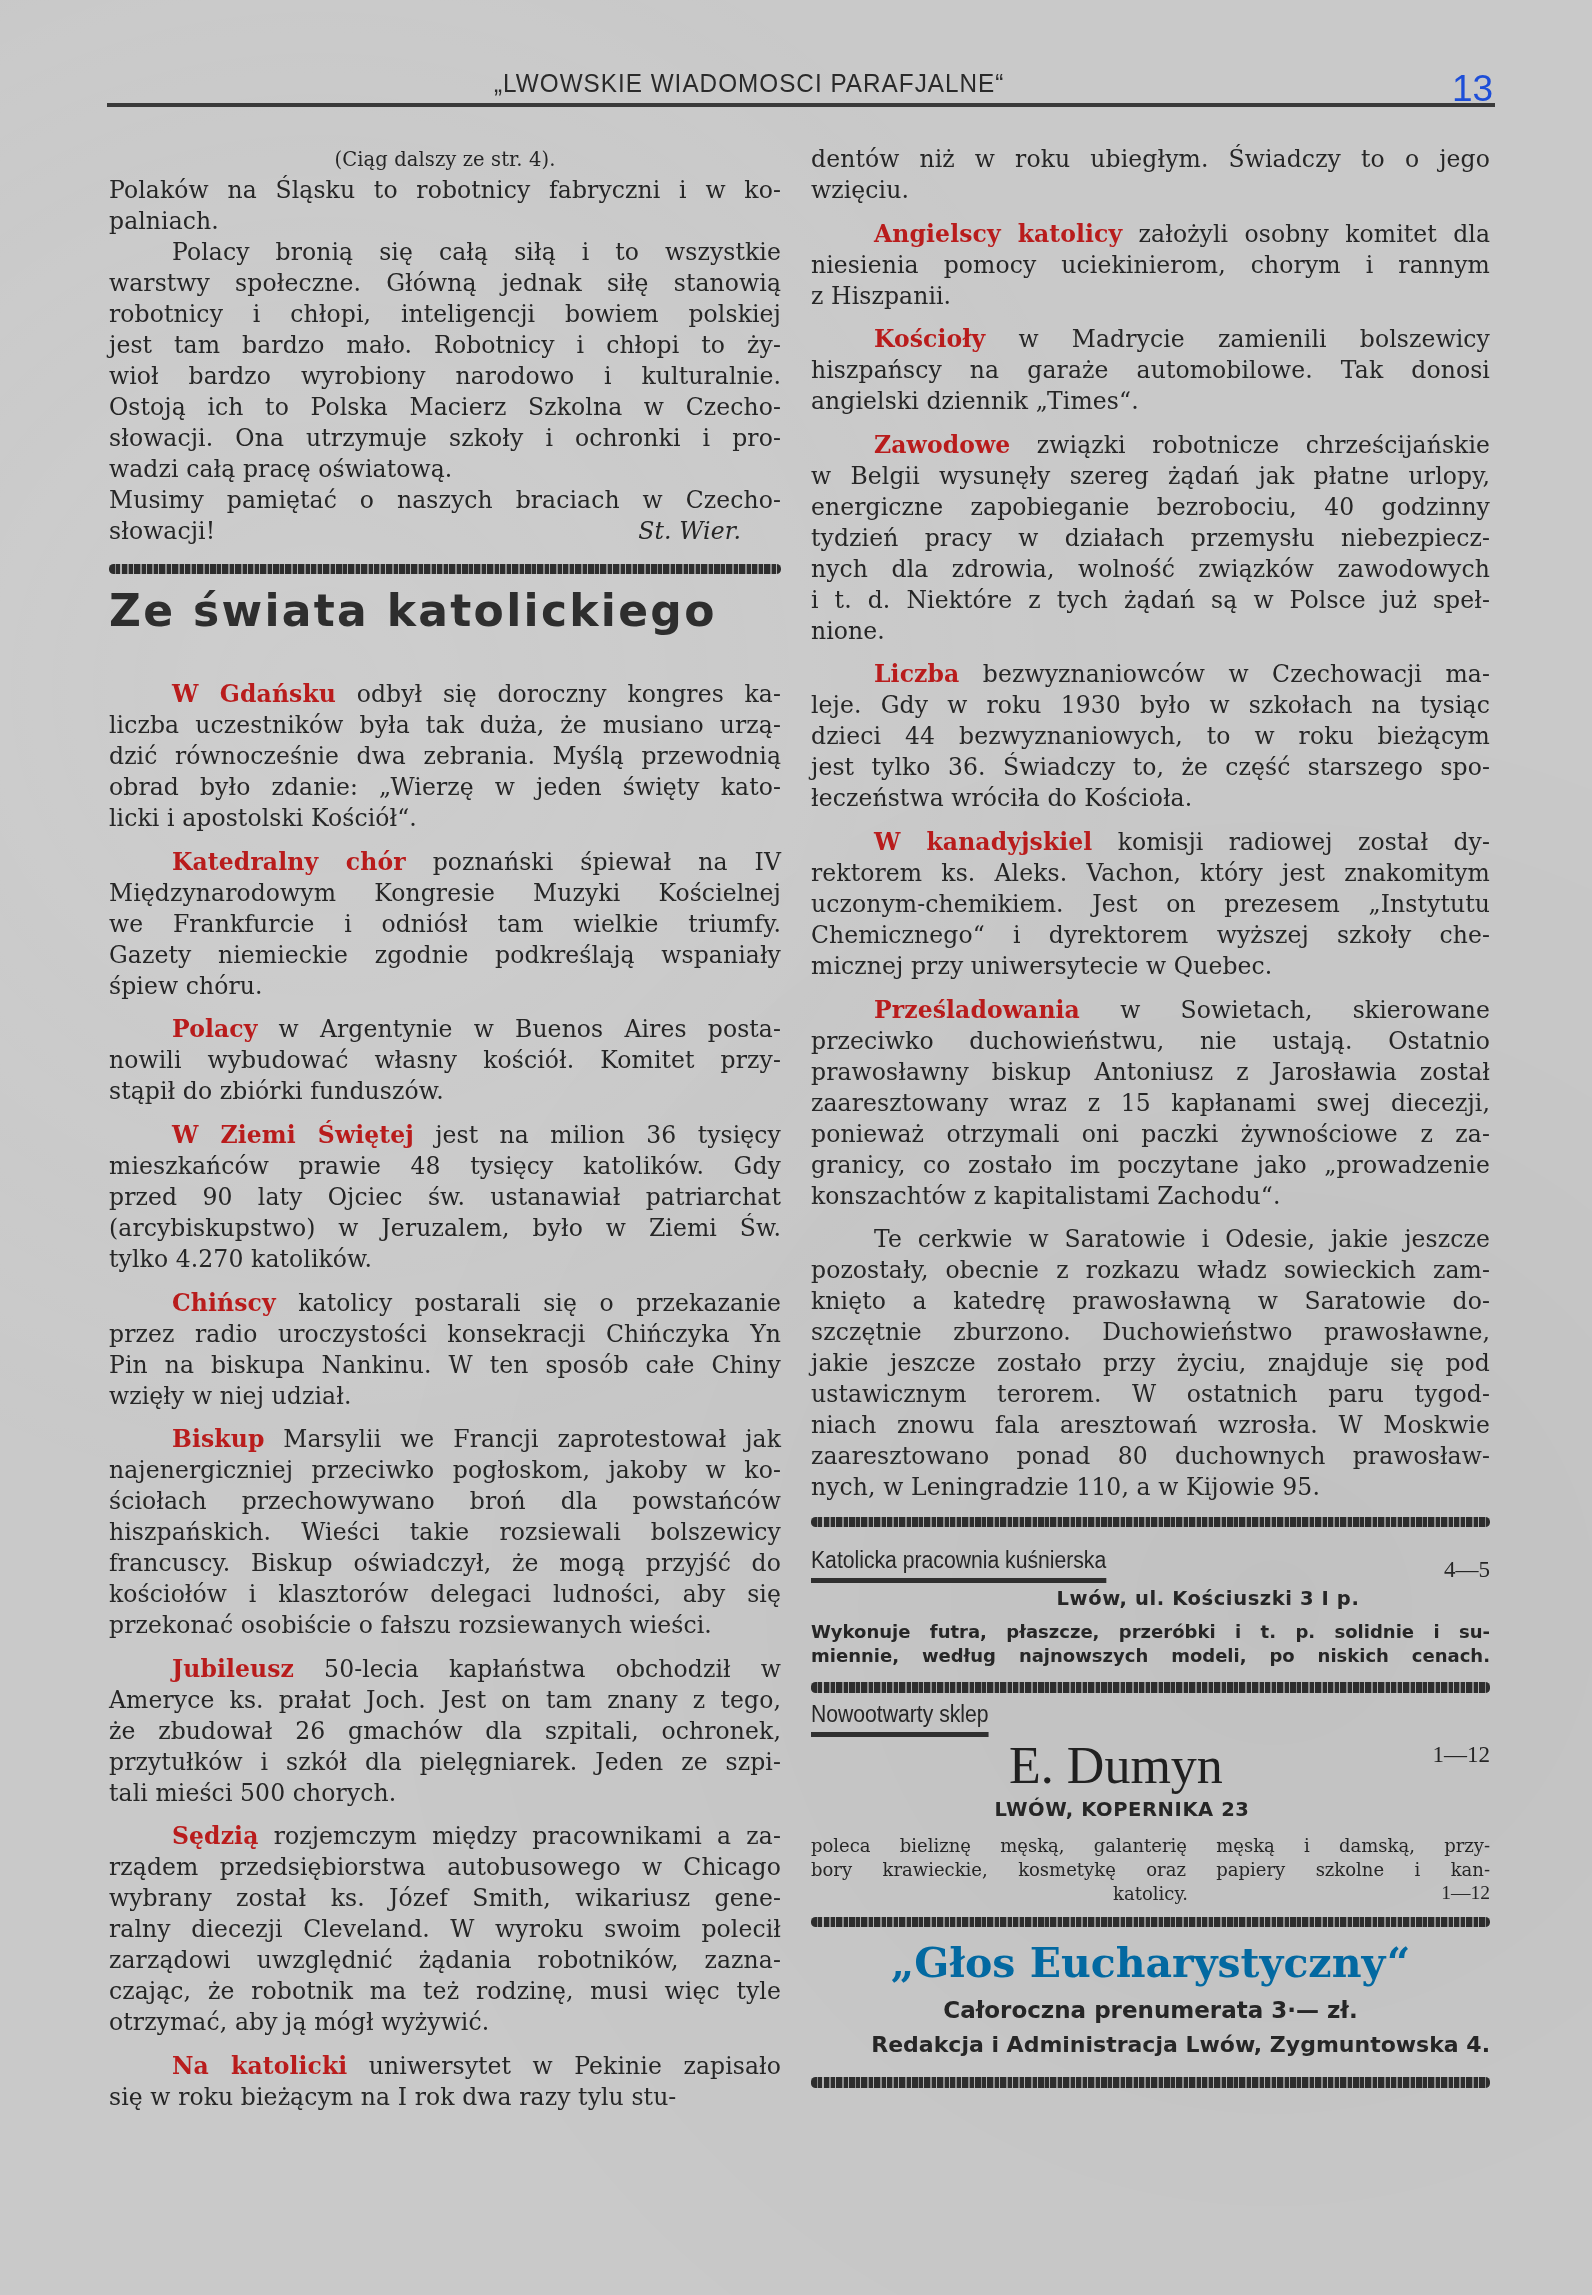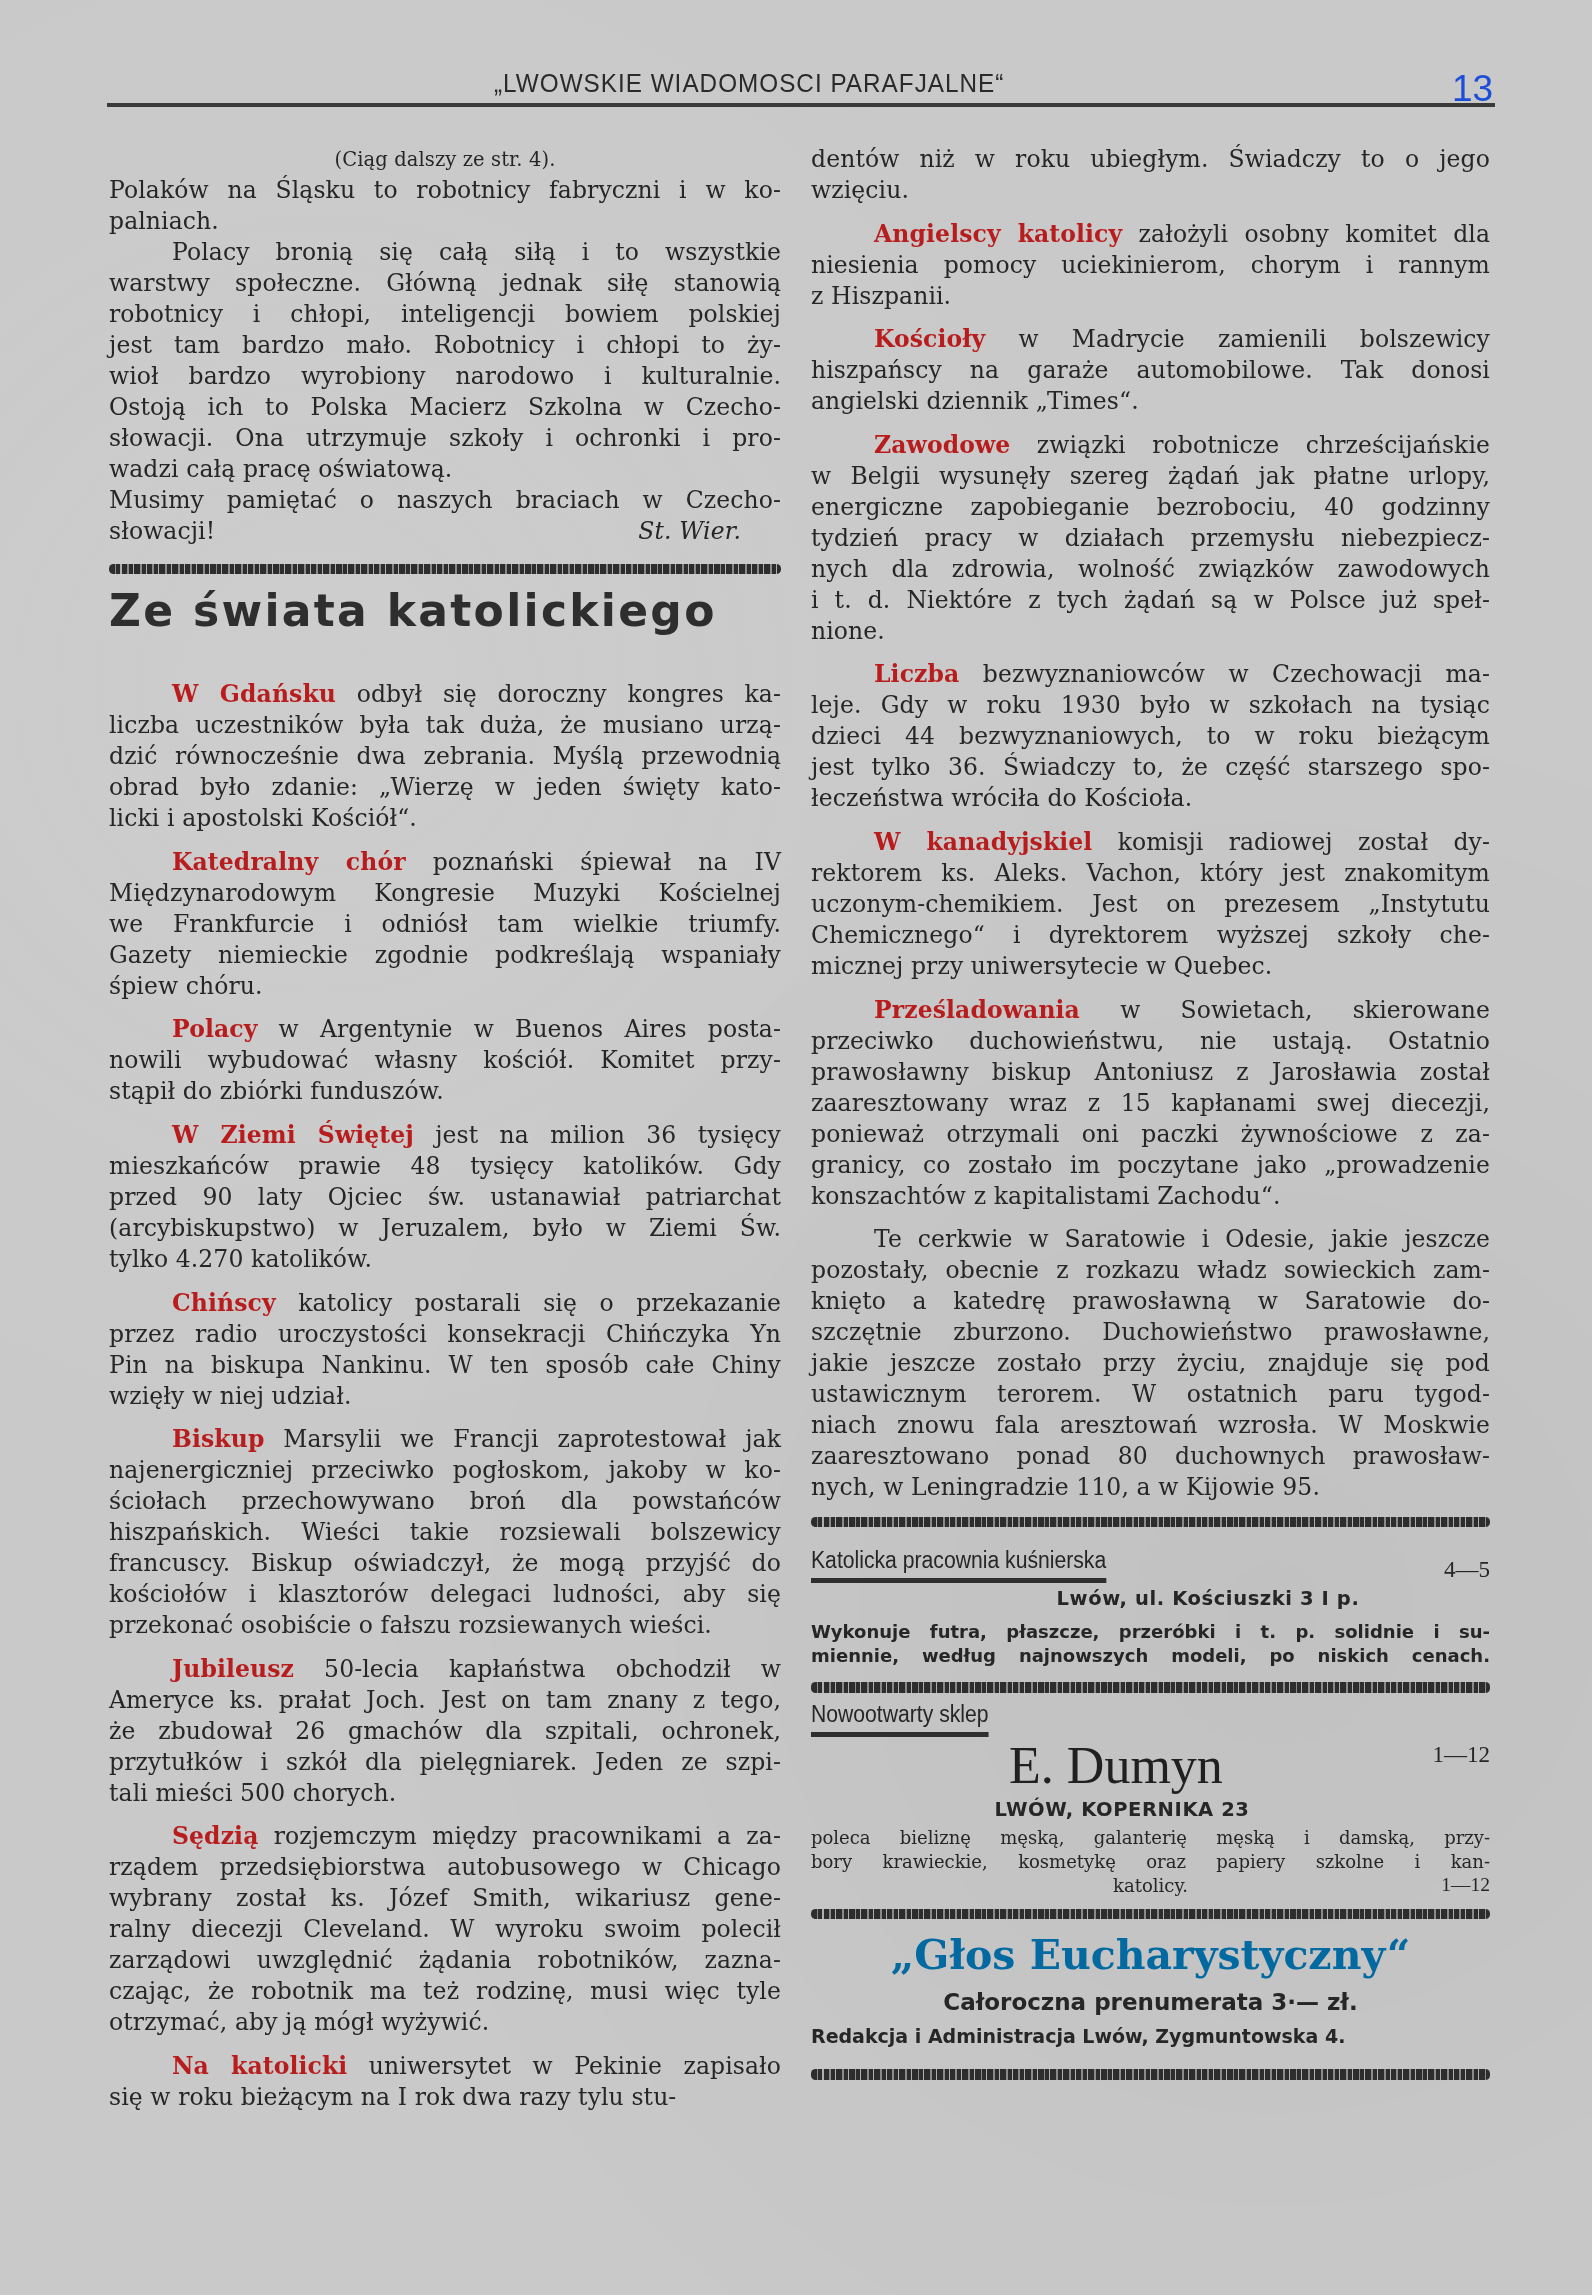--- a/index.html
+++ b/index.html
@@ -80,22 +80,22 @@
   .ad-text.last { text-align-last: center; }
   .glos-title {
     font-family: "DejaVu Serif", serif; font-weight: bold; font-size: 41px;
     text-align: center; line-height: 57px; color: #0369a1;
   }
   .glos-sub {
     font-family: "DejaVu Sans", sans-serif; font-weight: bold; font-size: 23px;
     text-align: center; line-height: 36px;
   }
   .glos-addr {
-    font-family: "DejaVu Sans", sans-serif; font-weight: bold; font-size: 19px;
-    text-align: left; line-height: 33px; white-space: nowrap;
+    font-family: "DejaVu Sans", sans-serif; font-weight: bold; font-size: 22px;
+    text-align: right; line-height: 33px; white-space: nowrap;
   }
 </style>
 </head>
 <body>
 
 <div class="page">
 
   <div class="running-head">„LWOWSKIE WIADOMOSCI PARAFJALNE“</div>
   <div class="page-number">13</div>
   <div class="head-rule"></div>
@@ -285,21 +285,21 @@
 
     <div>
       <div class="ad-row">
         <span class="ad-kicker">Nowootwarty sklep</span>
       </div>
       <div style="position:relative;">
         <div class="ad-name-big" style="text-align:center; font-weight:normal; font-size:52px; padding-right:69px;">E. Dumyn</div>
         <span class="ad-code" style="position:absolute; right:0; top:5.7px;">1—12</span>
       </div>
       <div class="ad-addr" style="text-align:center; padding-right:57px;">LWÓW, KOPERNIKA 23</div>
-      <div class="ad-text" style="font-weight:normal; font-family:'DejaVu Serif',serif;">poleca bieliznę męską, galanterię męską i damską, przy-</div>
+      <div class="ad-text" style="font-weight:normal; font-family:'DejaVu Serif',serif;margin-top:8px;">poleca bieliznę męską, galanterię męską i damską, przy-</div>
       <div class="ad-text" style="font-weight:normal; font-family:'DejaVu Serif',serif;">bory krawieckie, kosmetykę oraz papiery szkolne i kan-</div>
       <div style="position:relative; height:24px;">
         <div class="ad-text last" style="font-weight:normal; font-family:'DejaVu Serif',serif;">katolicy.</div>
         <span class="ad-code" style="position:absolute; right:0; top:0; font-size:19.5px;">1—12</span>
       </div>
     </div>
 
     <div class="ornament" style="margin-top:11.5px;"></div>
 
     <div>

